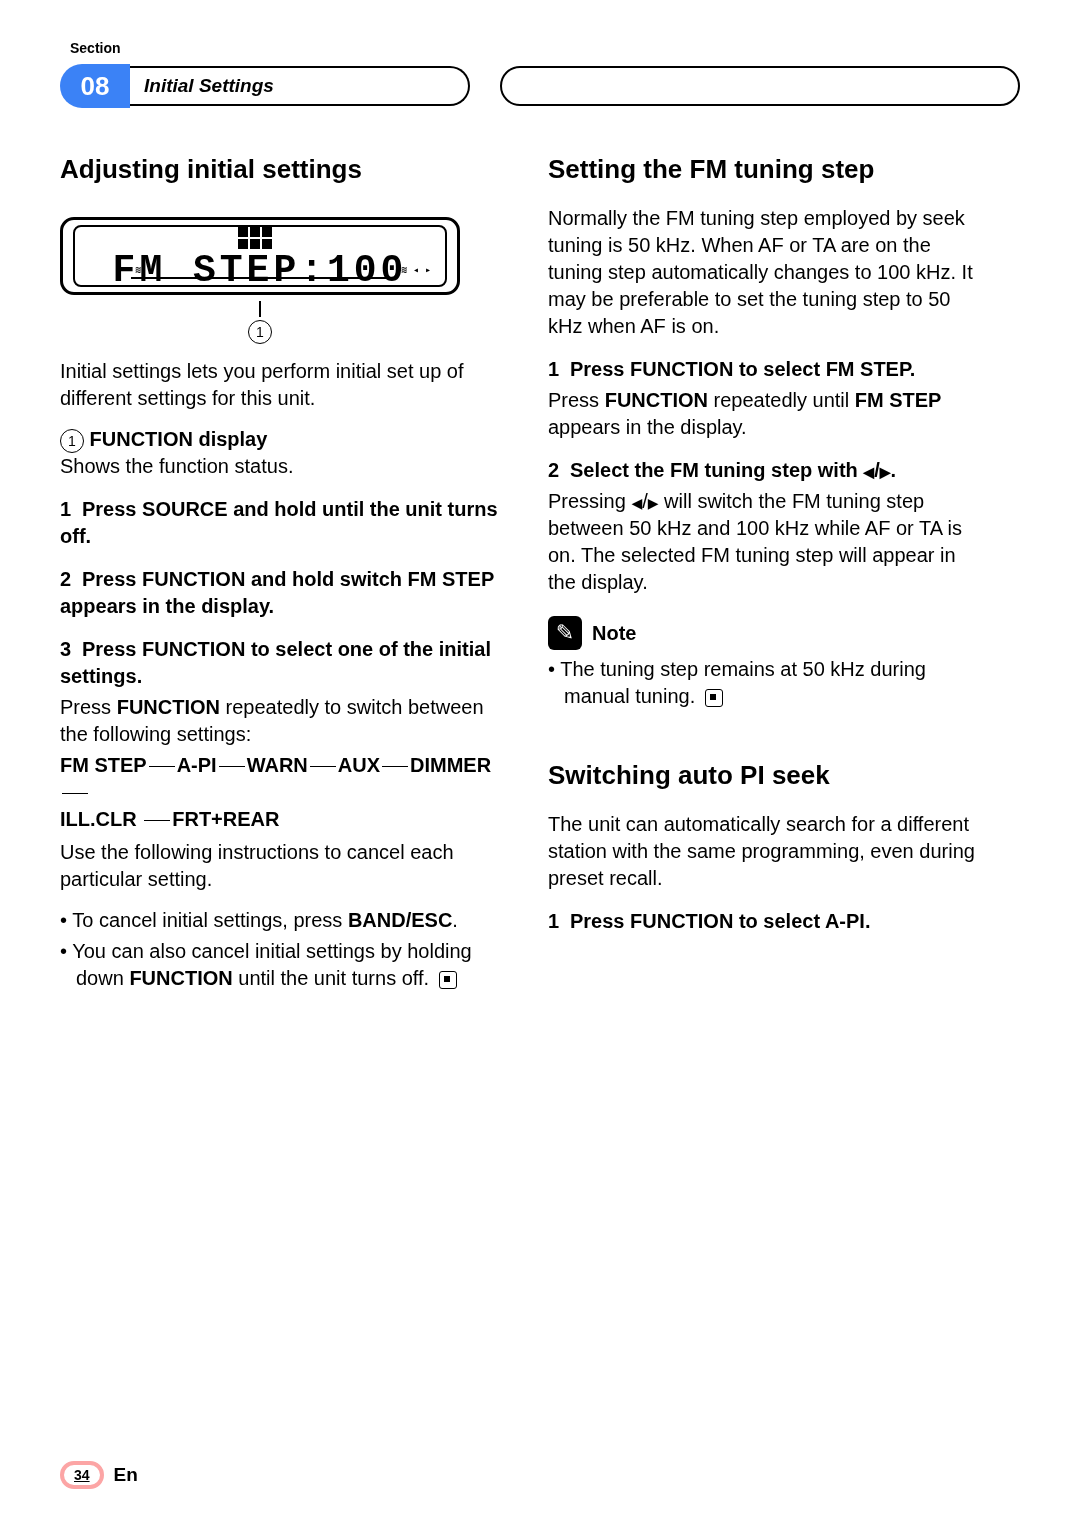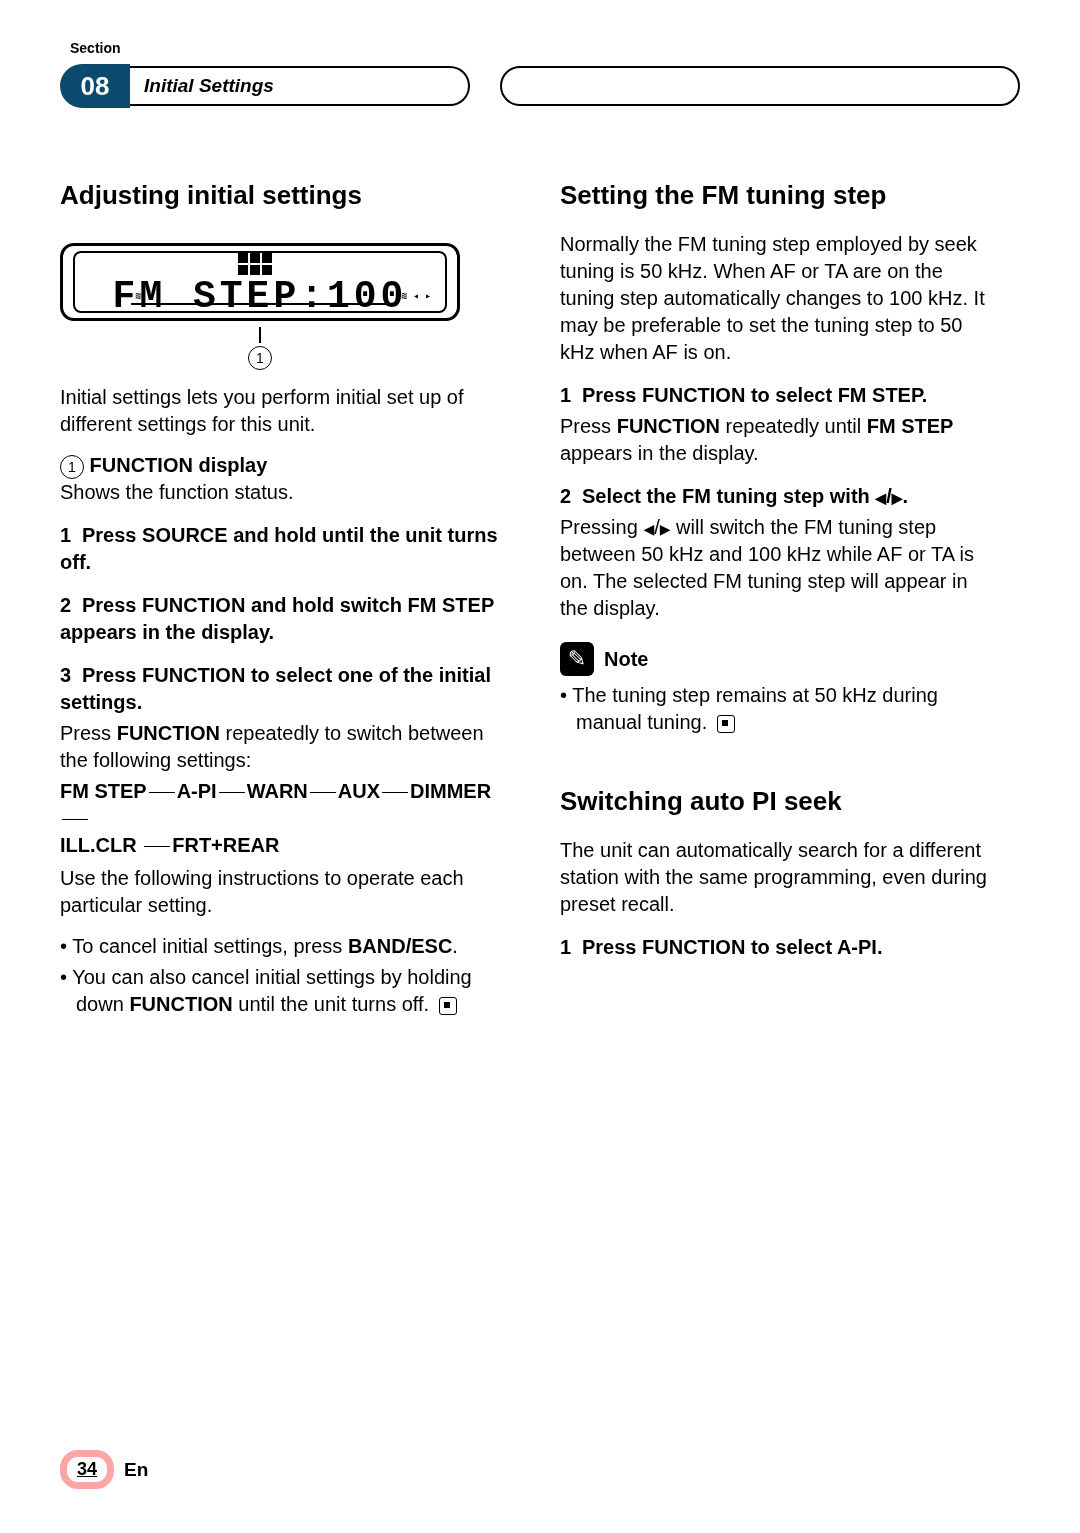--- a/index.html
+++ b/index.html
@@ -24,21 +24,21 @@
   }
   .header-row {
     display: flex;
     align-items: center;
     margin-top: 8px;
     gap: 0;
   }
   .chapter-badge {
     width: 70px;
     height: 44px;
-    background: #0c4a6e;
+    background: #3b82f6;
     color: #fff;
     border-radius: 22px 0 0 22px;
     display: flex;
     align-items: center;
     justify-content: center;
     font-size: 26px;
     font-weight: bold;
   }
   .chapter-title-box {
     border: 2px solid #000;
@@ -60,22 +60,22 @@
   .chapter-empty-box {
     border: 2px solid #000;
     border-radius: 22px;
     height: 40px;
     flex: 1;
     min-width: 440px;
     box-sizing: border-box;
   }
   .columns {
     display: flex;
-    gap: 60px;
-    margin-top: 70px;
+    gap: 48px;
+    margin-top: 44px;
   }
   .col {
     width: 440px;
     font-size: 20px;
     line-height: 1.35;
   }
   h2.section-head {
     font-size: 26px;
     font-weight: bold;
     margin: 0 0 18px 0;
@@ -243,25 +243,25 @@
   }
   .footer {
     position: absolute;
     bottom: 44px;
     left: 60px;
     display: flex;
     align-items: center;
     gap: 10px;
   }
   .page-badge {
-    border: 7px solid #fca5a5;
+    border: 4px solid #fca5a5;
     border-radius: 18px;
     padding: 2px 10px;
     font-weight: bold;
-    font-size: 18px;
+    font-size: 14px;
     text-decoration: underline;
   }
   .lang {
     font-weight: bold;
     font-size: 19px;
   }
   b { font-weight: bold; }
   .tri-left::before { content: "◀"; font-size: 14px; }
   .tri-right::before { content: "▶"; font-size: 14px; }
   .tri-up::before { content: "▲"; font-size: 14px; }
@@ -326,21 +326,21 @@
       <div class="step"><span class="step-num">2</span><span>Press FUNCTION and hold switch FM STEP appears in the display.</span></div>
 
       <div class="step"><span class="step-num">3</span><span>Press FUNCTION to select one of the initial settings.</span></div>
       <div>
         <span>Press </span><b>FUNCTION</b><span> repeatedly to switch between the following settings:</span>
       </div>
       <div style="margin-top:4px;">
         <b>FM STEP</b><span class="dash"></span><b>A-PI</b><span class="dash"></span><b>WARN</b><span class="dash"></span><b>AUX</b><span class="dash"></span><b>DIMMER</b><span class="dash"></span><br>
         <b>ILL.CLR</b> <span class="dash"></span><b>FRT+REAR</b>
       </div>
-      <div class="para" style="margin-top:6px;">Use the following instructions to operate each particular setting.</div>
+      <div class="para" style="margin-top:6px;">Use the following instructions to cancel each particular setting.</div>
 
       <div class="bullet">
         <span>To cancel initial settings, press </span><b>BAND/ESC</b><span>.</span>
       </div>
       <div class="bullet">
         <span>You can also cancel initial settings by holding down </span><b>FUNCTION</b><span> until the unit turns off.</span>
         <span class="end-mark"></span>
       </div>
     </div>
 

